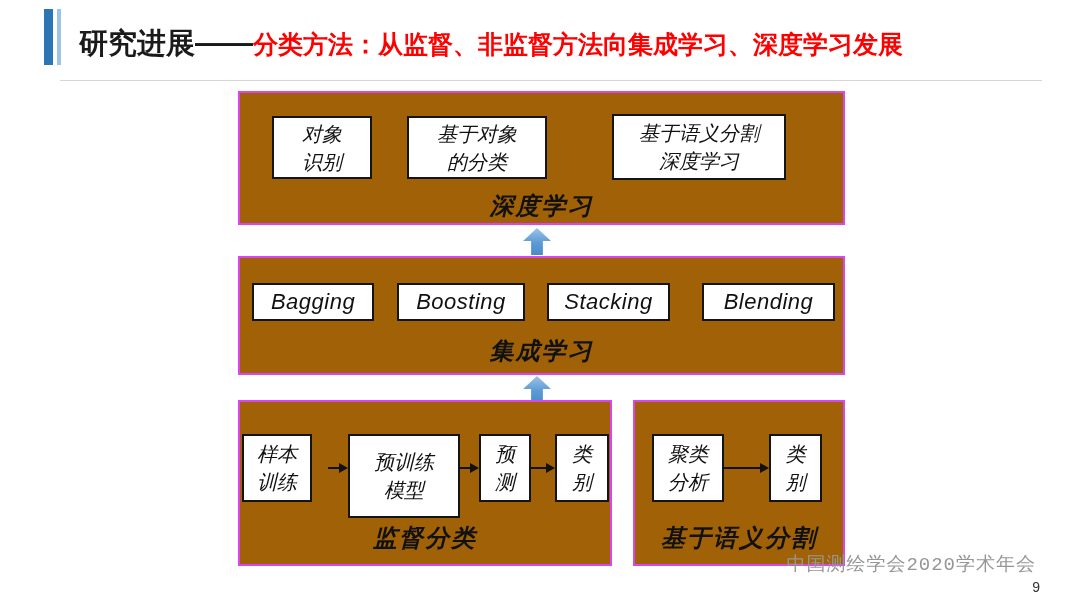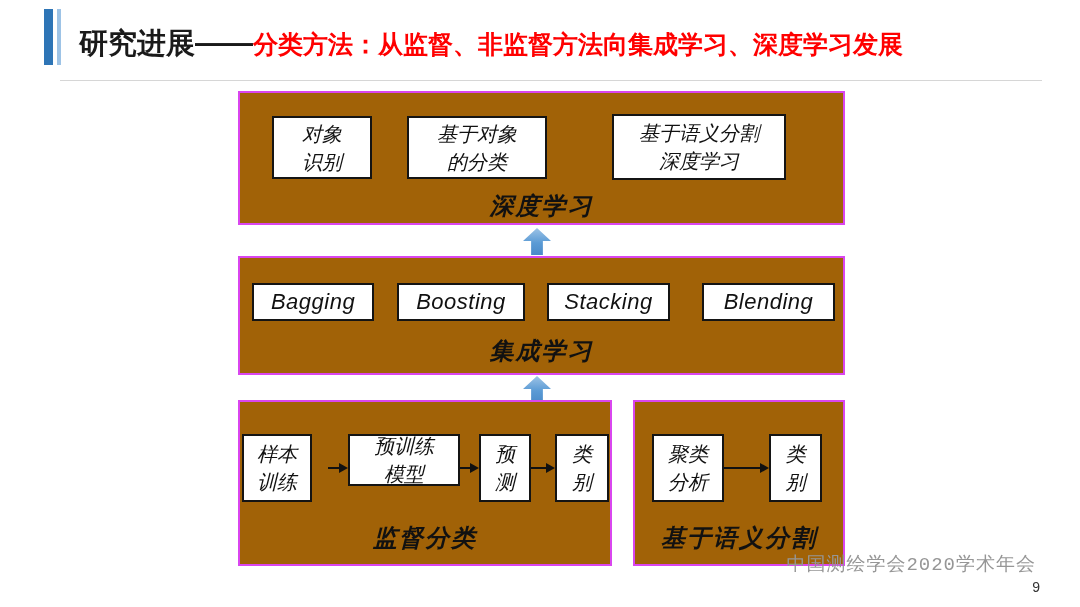--- a/index.html
+++ b/index.html
@@ -122,21 +122,21 @@
     <div class="small-box ensemble-box" style="left:462px; top:25px; width:133px; height:38px;">Blending</div>
     <div class="section-label" style="top:77px;">集成学习</div>
   </div>
 
   <div class="up-arrow" style="left:523px; top:376px;"></div>
 
   <div class="section" style="left:238px; top:400px; width:374px; height:166px;">
     <div class="small-box" style="left:2px; top:32px; width:70px; height:68px;">样本
 训练</div>
     <div class="harrow" style="left:88px; top:65px; width:18px;"></div>
-    <div class="small-box" style="left:108px; top:32px; width:112px; height:52px;">预训练
+    <div class="small-box" style="left:108px; top:32px; width:112px; height:84px;">预训练
 模型</div>
     <div class="harrow" style="left:220px; top:65px; width:17px;"></div>
     <div class="small-box" style="left:239px; top:32px; width:52px; height:68px;">预
 测</div>
     <div class="harrow" style="left:291px; top:65px; width:22px;"></div>
     <div class="small-box" style="left:315px; top:32px; width:54px; height:68px;">类
 别</div>
     <div class="section-label" style="top:120px;">监督分类</div>
   </div>
 

